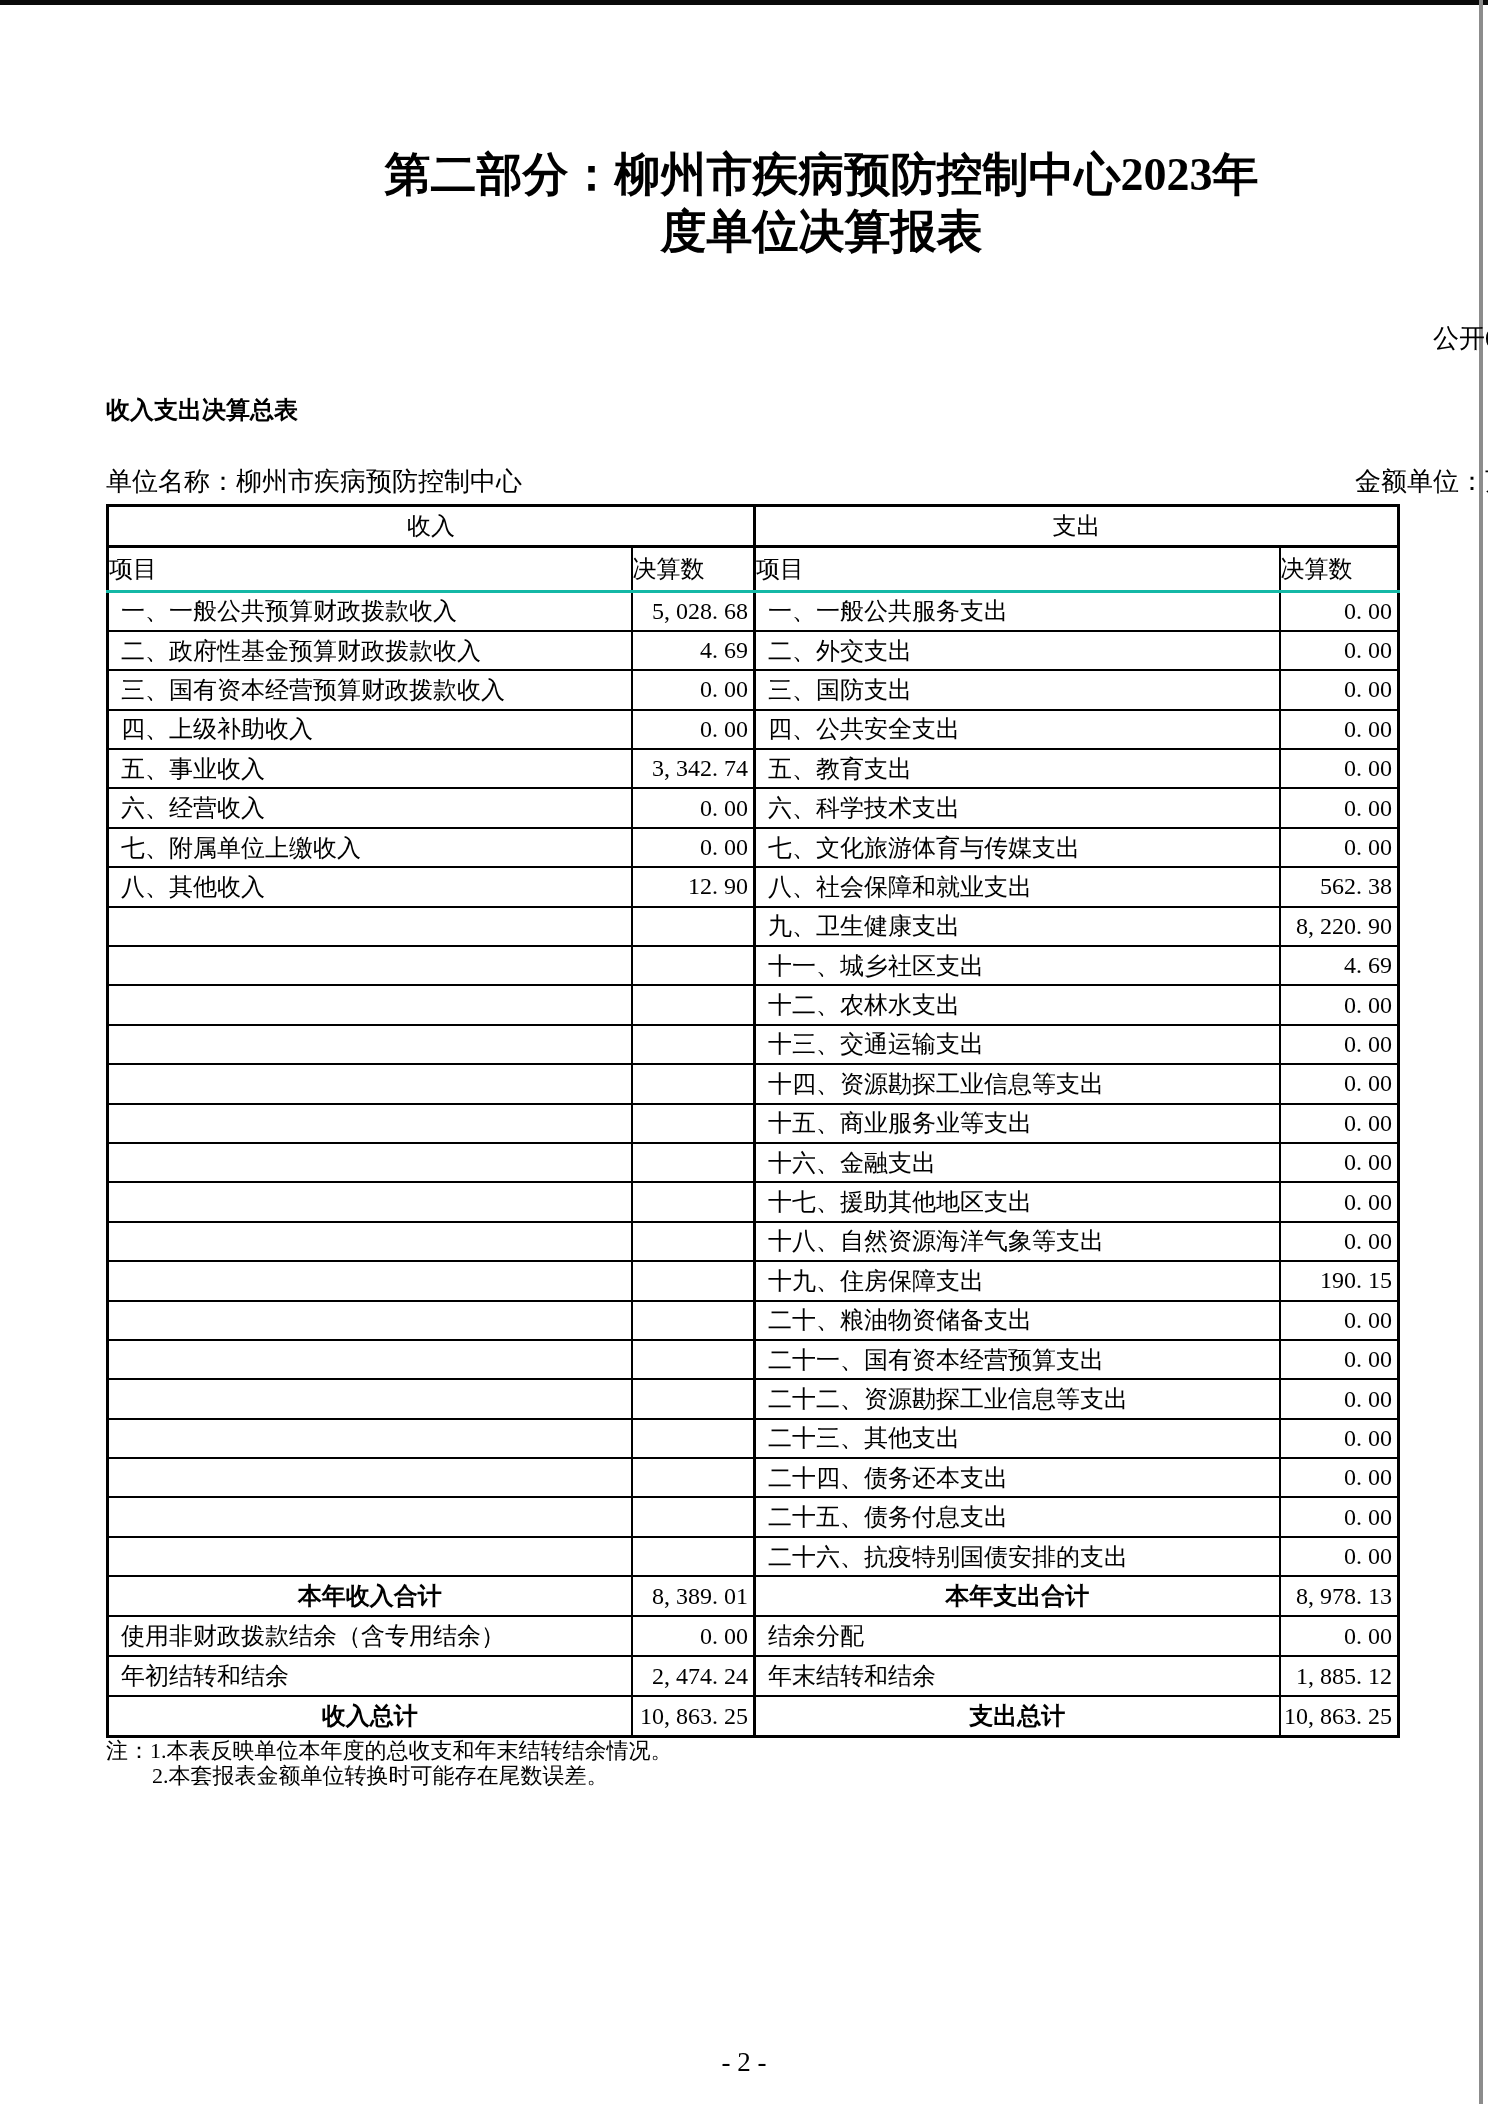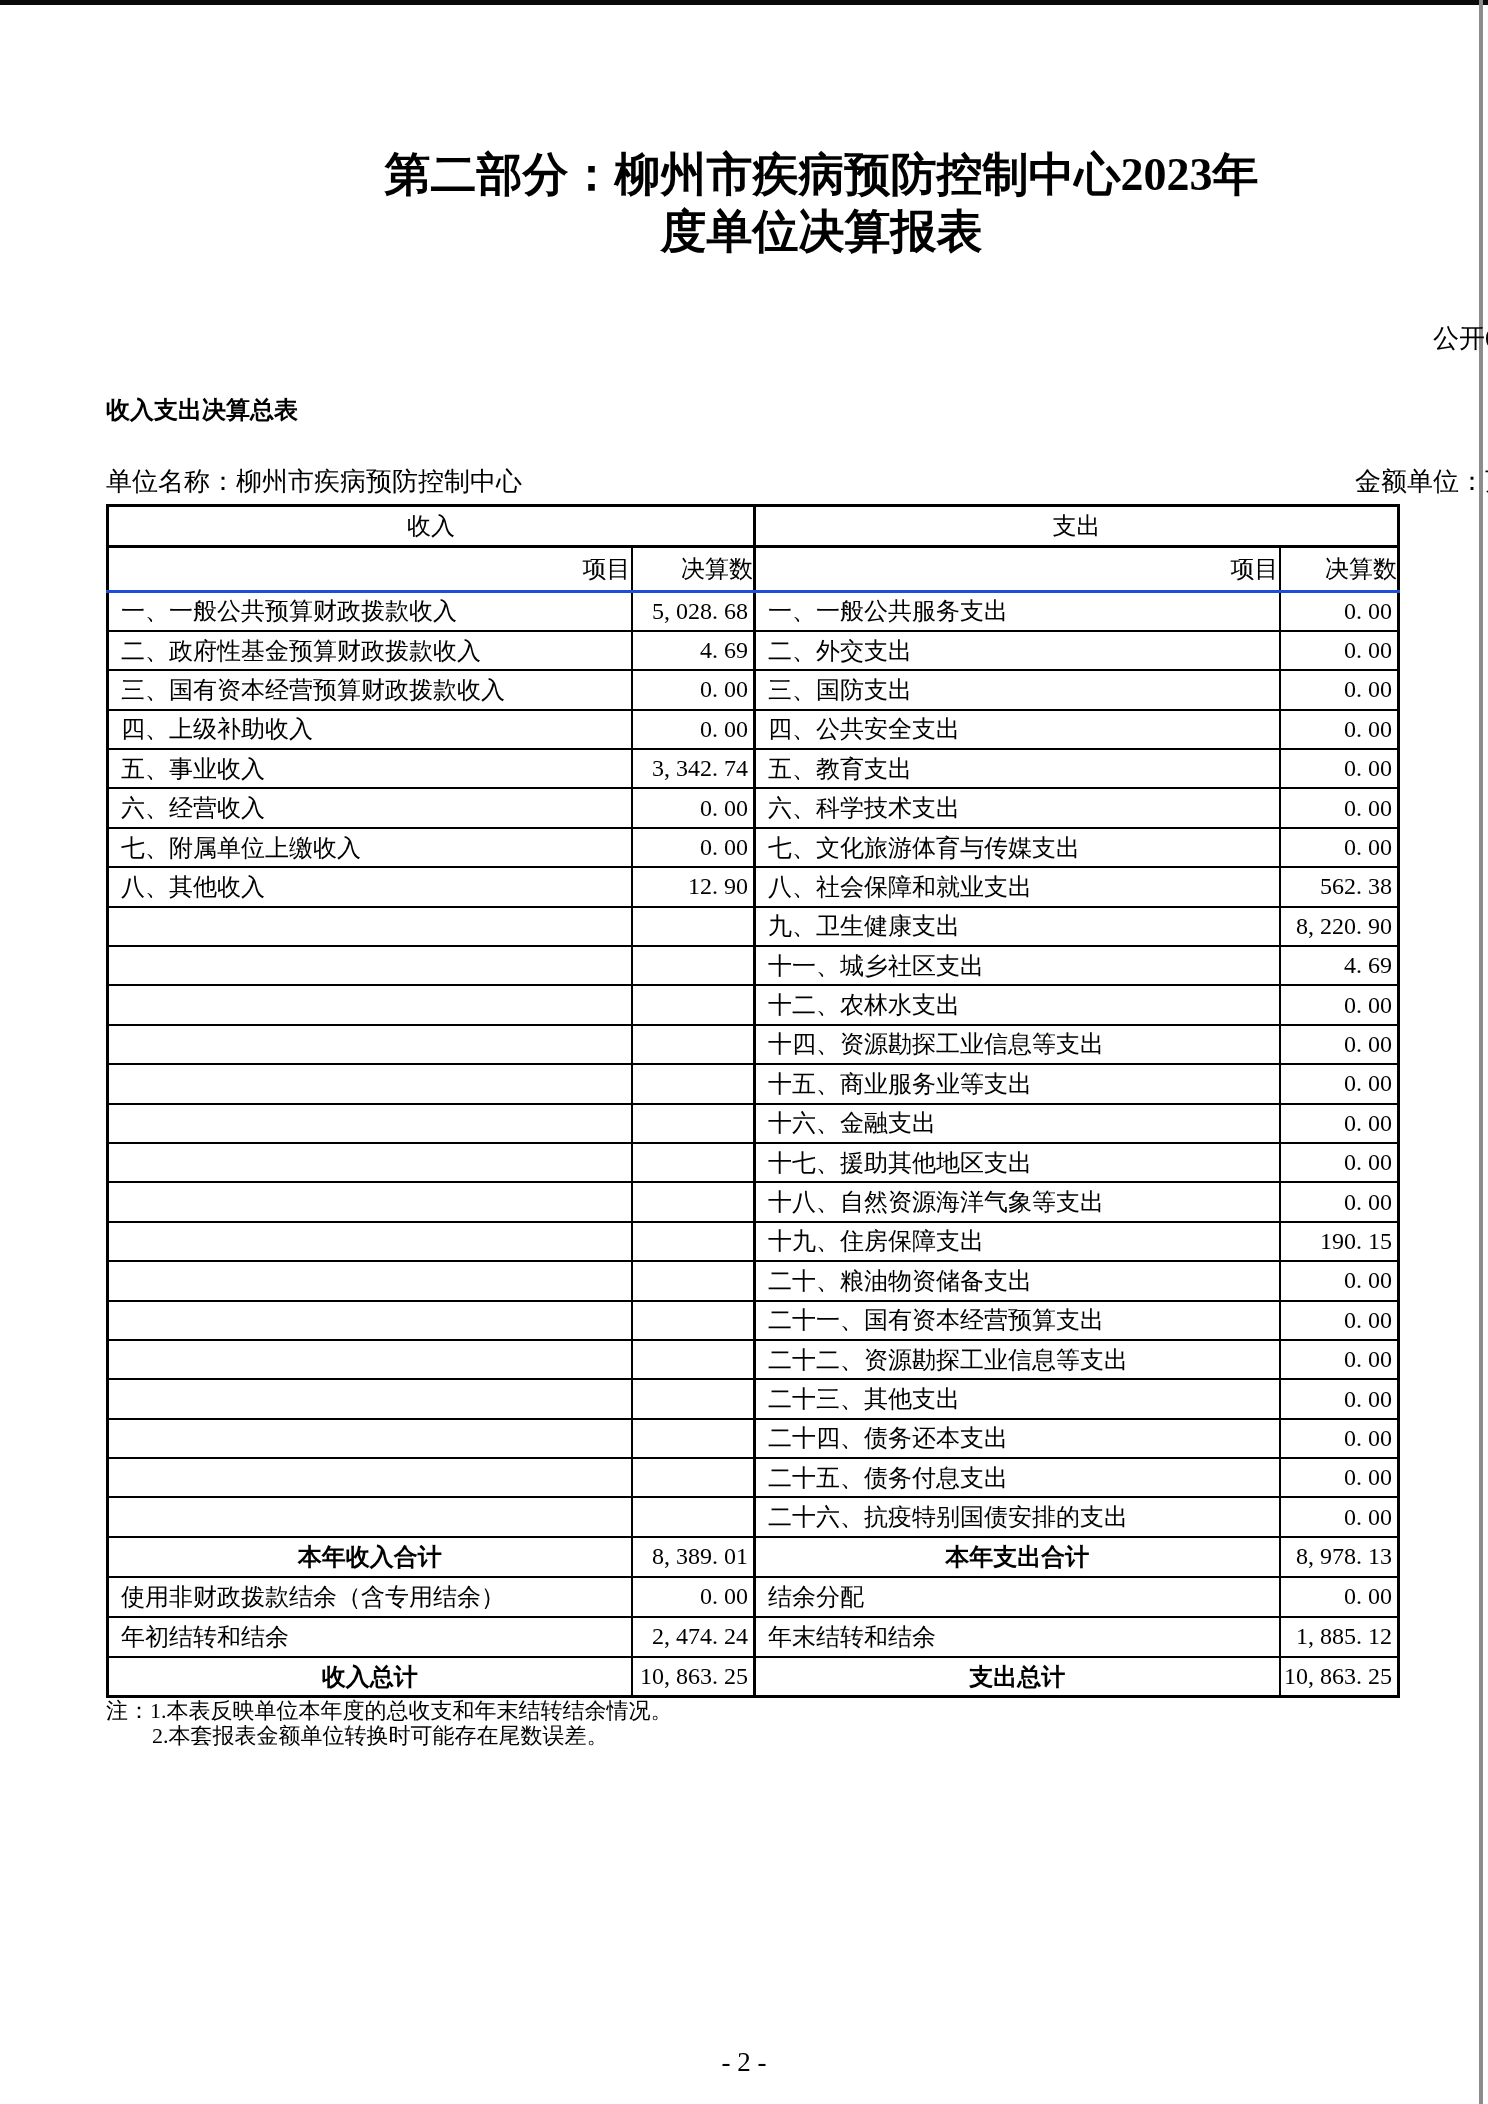--- a/index.html
+++ b/index.html
@@ -26,21 +26,21 @@
 
   table.summary-table {
     margin-top:7px; border-collapse:collapse; table-layout:fixed;
     width:1291px; border:3px solid #000; font-size:24px;
   }
   .summary-table th, .summary-table td {
     border:2px solid #000; padding:0; overflow:hidden; white-space:nowrap;
     vertical-align:middle; font-weight:normal;
   }
   tr.group-header th { height:38px; border-bottom:3px solid #000; text-align:center; }
-  tr.col-header th { height:42px; border-bottom:3px solid #1d4ed8; text-align:right; }
+  tr.col-header th { height:42px; border-bottom:3px solid #14b8a6; text-align:left; }
   .mid-divider { border-right:3px solid #000 !important; }
   tbody tr.item-row { height:39.4px; }
   tbody tr.summary-row { height:40px; }
   td.item { text-align:left; padding-left:12px; }
   td.amount { text-align:right; padding-right:5px; }
   tr.emph td.item { text-align:center; padding-left:0; font-weight:bold; }
 
   .notes { margin-top:0; font-size:22px; line-height:25px; }
   .notes .note-line-2 { padding-left:46px; }
 
@@ -153,20 +153,26 @@
         </tr>
         <tr class="item-row">
           <td class="item"></td>
           <td class="amount mid-divider"></td>
           <td class="item">十二、农林水支出</td>
           <td class="amount">0. 00</td>
         </tr>
         <tr class="item-row">
           <td class="item"></td>
           <td class="amount mid-divider"></td>
+          <td class="item">十三、交通运输支出</td>
+          <td class="amount">0. 00</td>
+        </tr>
+        <tr class="item-row">
+          <td class="item"></td>
+          <td class="amount mid-divider"></td>
           <td class="item">十四、资源勘探工业信息等支出</td>
           <td class="amount">0. 00</td>
         </tr>
         <tr class="item-row">
           <td class="item"></td>
           <td class="amount mid-divider"></td>
           <td class="item">十五、商业服务业等支出</td>
           <td class="amount">0. 00</td>
         </tr>
         <tr class="item-row">

